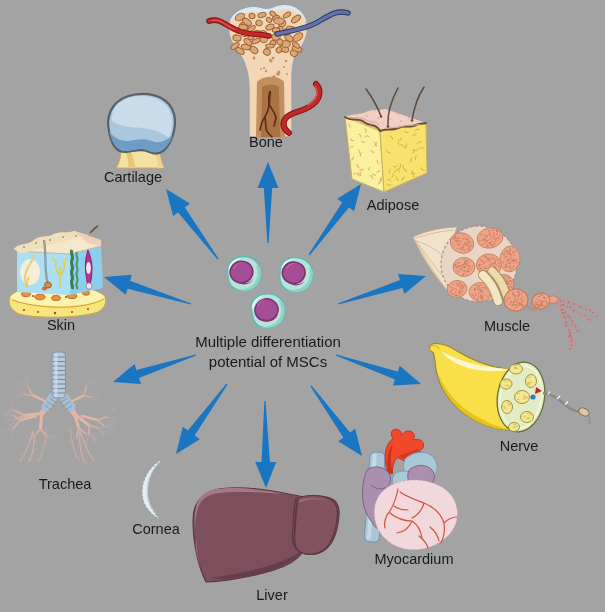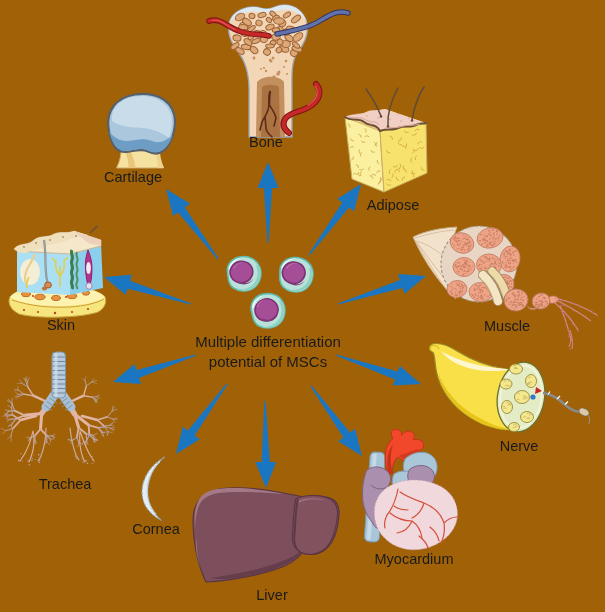--- a/index.html
+++ b/index.html
@@ -1,16 +1,16 @@
 <!DOCTYPE html>
 <html><head>
 <meta charset="utf-8">
 <style>
 html,body{margin:0;padding:0;background:#fff;}
-#wrap{position:relative;width:605px;height:612px;background:#a16207;overflow:hidden;}
+#wrap{position:relative;width:605px;height:612px;background:#a3a3a3;overflow:hidden;}
 svg{display:block;}
 text{font-family:"Liberation Sans",sans-serif;fill:#1a1a1a;}
 </style>
 </head>
 <body>
 <div id="wrap">
 <svg width="605" height="612" viewBox="0 0 605 612" xmlns="http://www.w3.org/2000/svg">
 
 <g fill="#1b76c2">
 <polygon points="268.6,243.0 272.2,188.0 278.5,188.0 268.0,162.0 257.5,188.0 263.8,188.0 267.4,243.0"></polygon>

